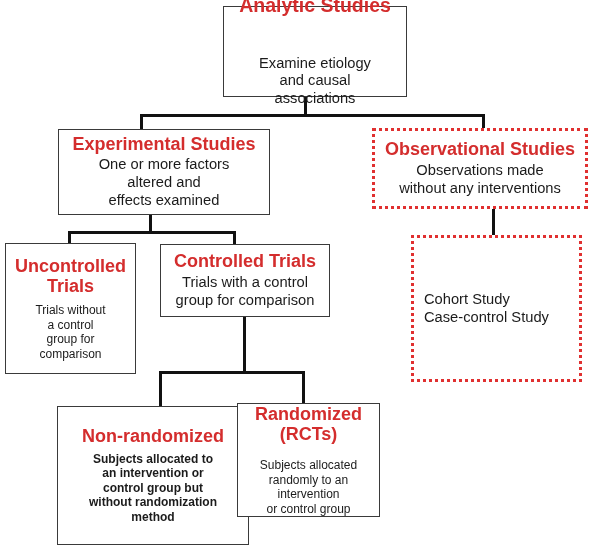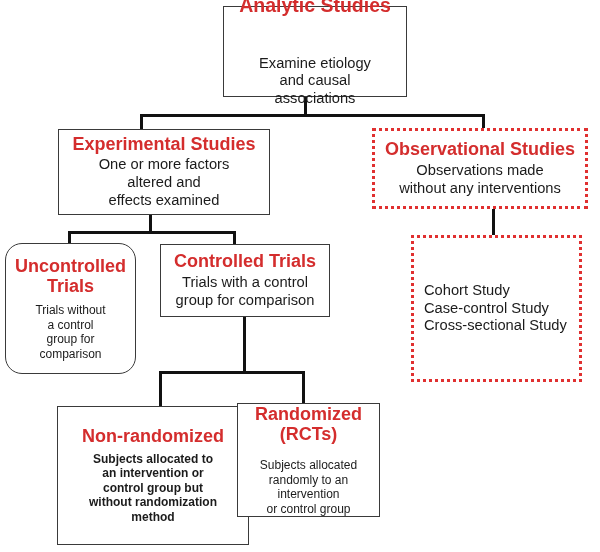--- a/index.html
+++ b/index.html
@@ -114,24 +114,23 @@
 
   <div class="box dotted" style="left:372px; top:128px; width:216px; height:81px;">
     <div class="title t-18">Observational Studies</div>
     <div class="body-text b-15" style="white-space:pre-line;">Observations made
 without any interventions</div>
   </div>
 
   <div class="box dotted listbox" style="left:411px; top:235px; width:171px; height:147px; padding:6px 0;justify-content:center;">
     <div class="list-item b-15">Cohort Study</div>
     <div class="list-item b-15">Case-control Study</div>
-    <div class="list-item b-15">Cross-sectional Study</div>
   </div>
 
-  <div class="box solid" style="left:5px; top:243px; width:131px; height:131px;border-radius:17px;">
+  <div class="box solid" style="left:5px; top:243px; width:131px; height:131px;">
     <div class="title t-18" style="white-space:pre-line;">Uncontrolled
 Trials</div>
     <div class="body-text b-14" style="white-space:pre-line; margin-top:5px;">Trials without
 a control
 group for
 comparison</div>
   </div>
 
   <div class="box solid" style="left:160px; top:244px; width:170px; height:73px;">
     <div class="title t-18">Controlled Trials</div>

